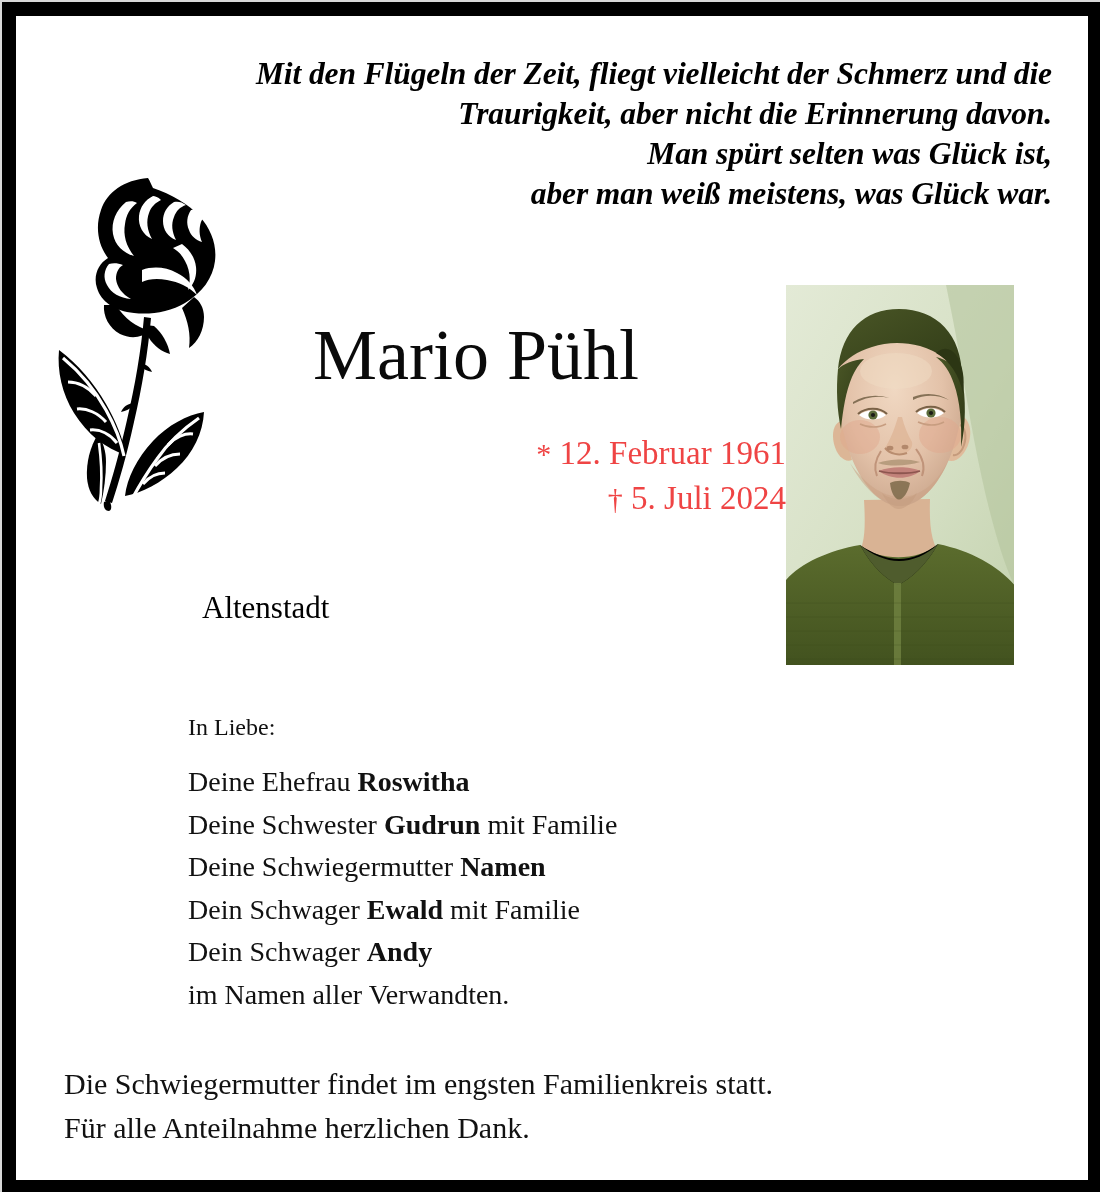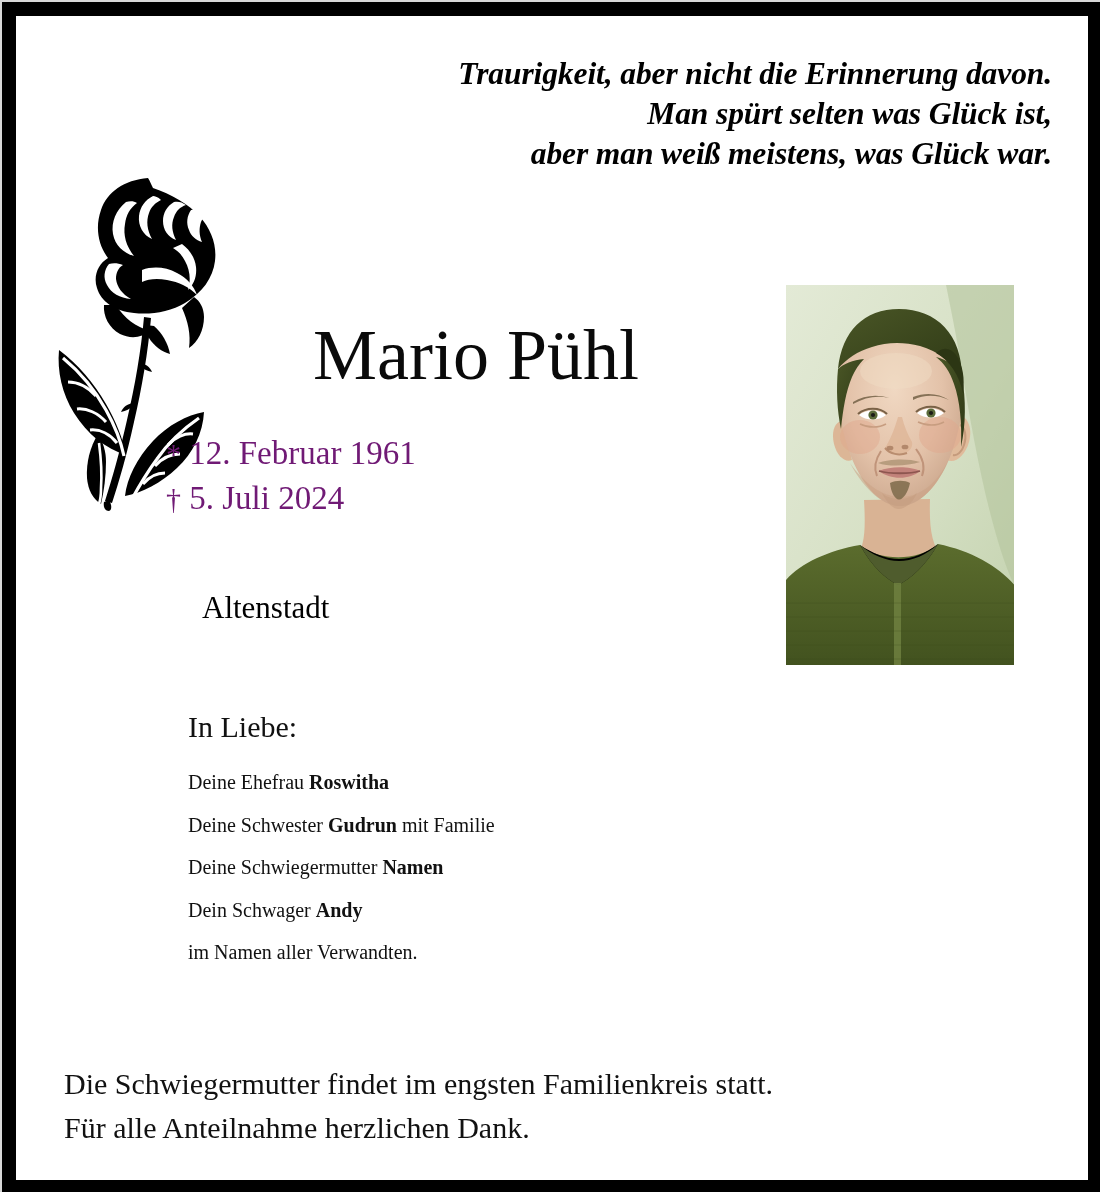--- a/index.html
+++ b/index.html
@@ -79,24 +79,24 @@
     color: #0a0a0a;
     white-space: nowrap;
   }
 
   
   #dates {
     position: absolute;
     left: 150px;
     top: 415px;
     width: 620px;
-    text-align: left;
+    text-align: right;
     font-size: 33px;
     line-height: 45px;
-    color: #701a75;
+    color: #ef4444;
   }
   #dates .dl { display: block; white-space: nowrap; }
   #dates .sym { font-size: 30px; }
 
   
   #place {
     position: absolute;
     left: 186px;
     top: 574px;
     font-size: 31px;
@@ -116,30 +116,30 @@
     background: #dde6ce;
     box-shadow: 0 0 0 1px #b9c4a8 inset;
   }
   #portrait svg { display: block; }
 
   
   #dedication-head {
     position: absolute;
     left: 172px;
     top: 691px;
-    font-size: 30px;
+    font-size: 24px;
     line-height: 40px;
     color: #111111;
     white-space: nowrap;
   }
   #family {
     position: absolute;
     left: 172px;
     top: 745px;
-    font-size: 20px;
+    font-size: 28px;
     line-height: 42.5px;
     color: #111111;
   }
   #family .fl { display: block; white-space: nowrap; }
   #family b { font-weight: bold; }
 
   
   #closing {
     position: absolute;
     left: 48px;
@@ -151,20 +151,21 @@
   #closing .cl { display: block; white-space: nowrap; }
 </style>
 </head>
 <body>
 
 <div id="notice">
 
   <div id="canvas">
 
     <div id="poem">
+      <span class="pl">Mit den Flügeln der Zeit, fliegt vielleicht der Schmerz und die</span>
       <span class="pl">Traurigkeit, aber nicht die Erinnerung davon.</span>
       <span class="pl">Man spürt selten was Glück ist,</span>
       <span class="pl">aber man weiß meistens, was Glück war.</span>
     </div>
 
     <div id="rose">
       <svg viewBox="0 0 200 345" width="200" height="345" xmlns="http://www.w3.org/2000/svg">
         <g fill="#000000">
 
           <path d="M94 12 C70 14 53 26 47 44 C41 61 44 79 54 92
@@ -346,20 +347,21 @@
                  C107 224 101 218 96 208 Z" fill="#c49b7d" opacity="0.5"></path>
       </svg>
     </div>
 
     <div id="dedication-head">In Liebe:</div>
 
     <div id="family">
       <span class="fl"><span>Deine Ehefrau </span><b>Roswitha</b><span></span></span>
       <span class="fl"><span>Deine Schwester </span><b>Gudrun</b><span> mit Familie</span></span>
       <span class="fl"><span>Deine Schwiegermutter </span><b>Namen</b><span></span></span>
+      <span class="fl"><span>Dein Schwager </span><b>Ewald</b><span> mit Familie</span></span>
       <span class="fl"><span>Dein Schwager </span><b>Andy</b><span></span></span>
       <span class="fl"><span>im Namen aller Verwandten.</span><b></b><span></span></span>
     </div>
 
     <div id="closing">
       <span class="cl">Die Schwiegermutter findet im engsten Familienkreis statt.</span>
       <span class="cl">Für alle Anteilnahme herzlichen Dank.</span>
     </div>
 
   </div>

